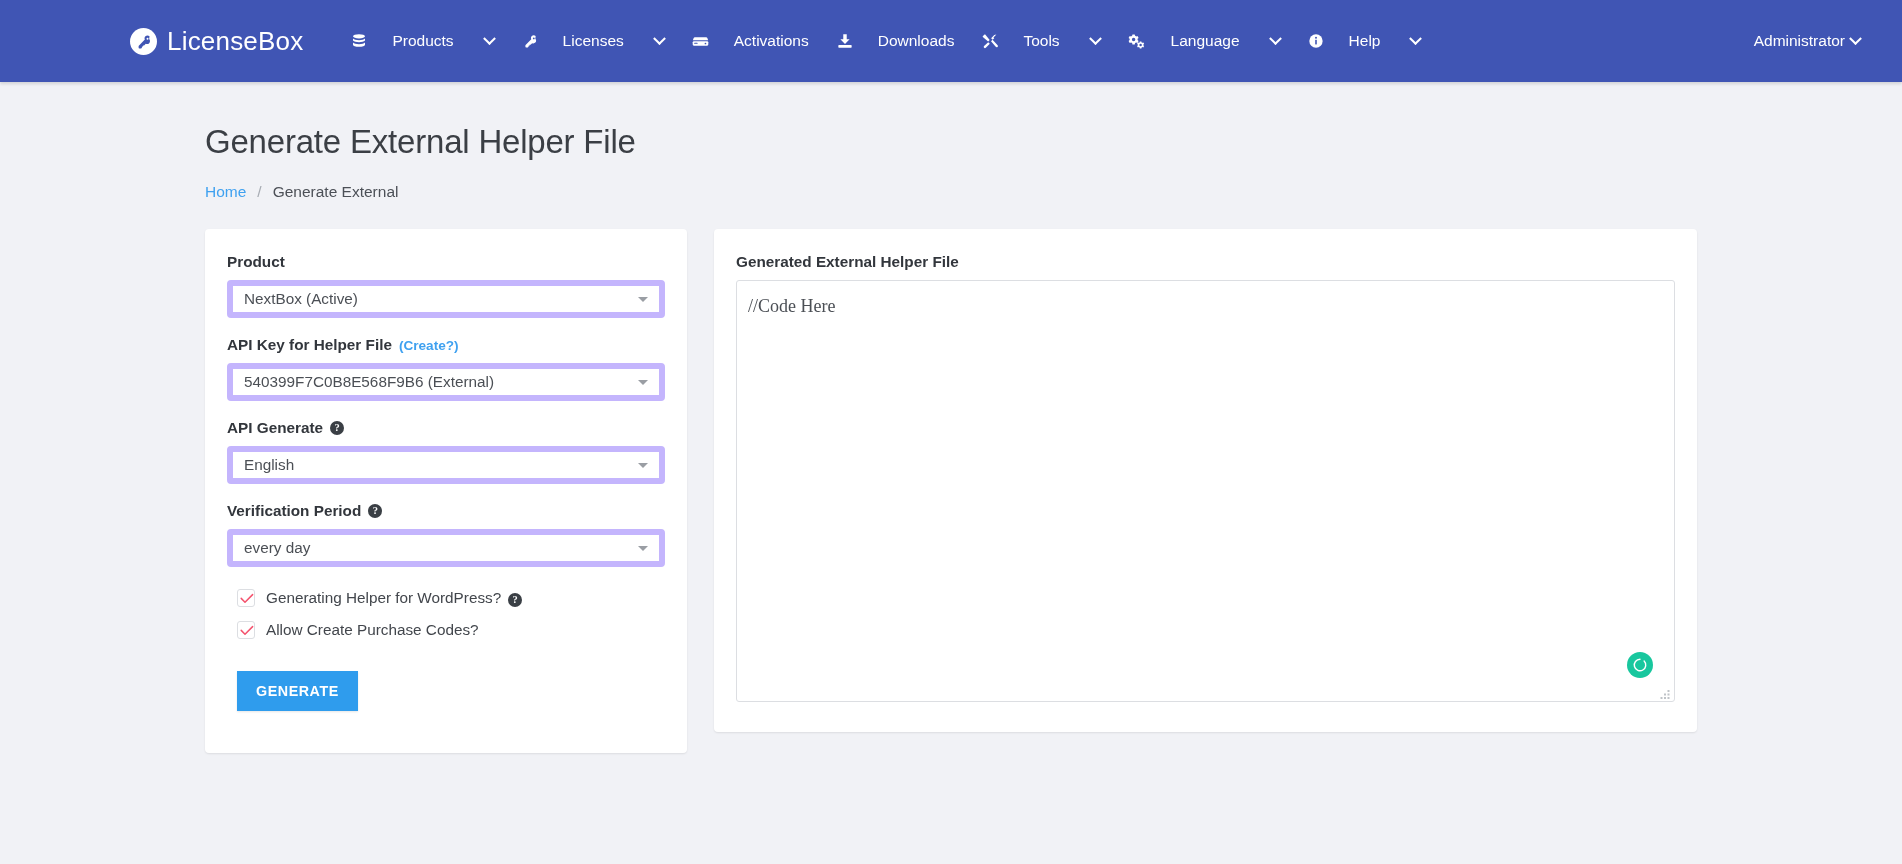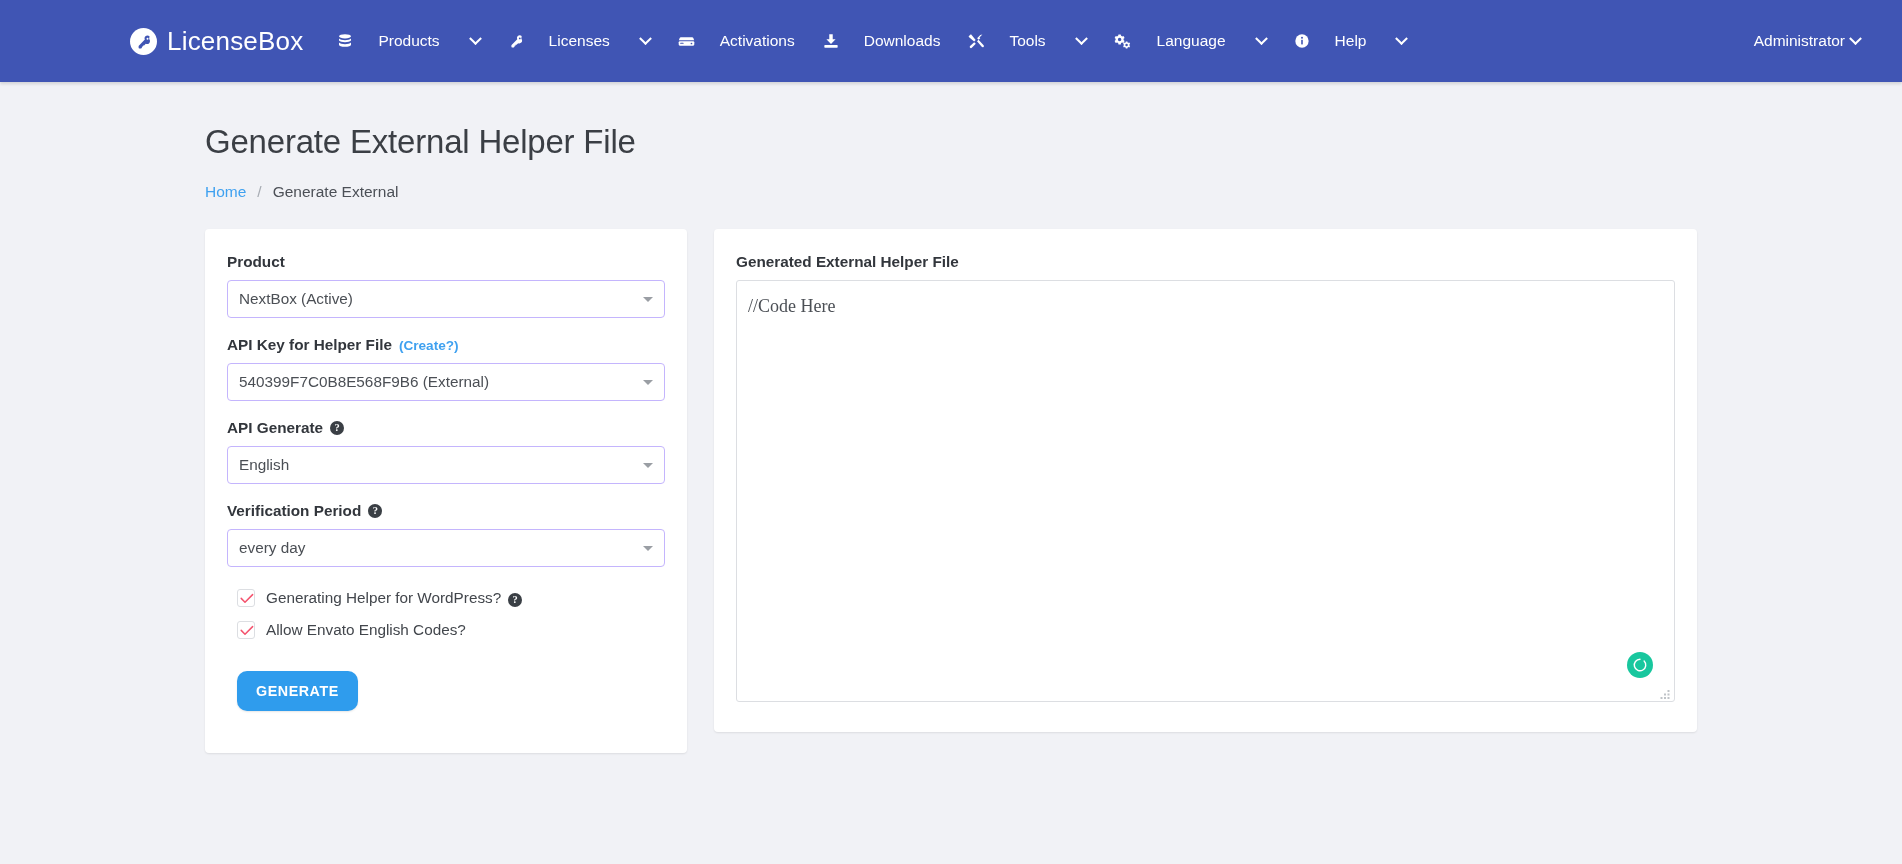--- a/index.html
+++ b/index.html
@@ -20,21 +20,21 @@
     align-items: center;
     padding: 0 38px 0 130px;
     box-shadow: 0 2px 3px rgba(0,0,0,0.13);
     position: relative;
     z-index: 5;
   }
   .brand {
     display: flex;
     align-items: center;
     gap: 10px;
-    margin-right: 20px;
+    margin-right: 34px;
     text-decoration: none;
   }
   .brand-mark {
     width: 27px; height: 27px;
     border-radius: 50%;
     background: #ffffff;
     display: flex;
     align-items: center;
     justify-content: center;
     flex: 0 0 auto;
@@ -144,21 +144,21 @@
     text-align: center;
     display: inline-block;
     font-family: "Liberation Serif", serif;
     cursor: help;
     flex: 0 0 auto;
   }
 
   .select-box {
     position: relative;
     height: 38px;
-    border: 1px solid #c4b5fd;
+    border: 6px solid #c4b5fd;
     border-radius: 4px;
     background: #fff;
     display: flex;
     align-items: center;
     padding: 0 28px 0 11px;
     font-size: 15.3px;
     color: #4b4f55;
     margin-bottom: 18px;
     cursor: pointer;
     user-select: none;
@@ -191,21 +191,21 @@
     cursor: pointer;
   }
   .cbox svg { position: absolute; left: 2px; top: 3px; }
   .check-row .lbl { display: flex; align-items: flex-end; gap: 7px; }
 
   .btn-generate {
     margin: 18px 0 16px 10px;
     background: #2f9ced;
     color: #ffffff;
     border: none;
-    border-radius: 10px;
+    border-radius: 0;
     font-size: 14.3px;
     font-weight: bold;
     letter-spacing: 0.55px;
     padding: 12px 19px;
     cursor: pointer;
     font-family: "Liberation Sans", sans-serif;
     box-shadow: 0 1px 2px rgba(0,0,0,0.10);
   }
 
   .ta-wrap { position: relative; }
@@ -404,21 +404,21 @@
         </span>
       </div>
 
       <div class="check-row">
         <span class="cbox">
           <svg width="14" height="12" viewBox="0 0 14 12" aria-hidden="true">
             <path d="M1.2 5.4 L5 9.2 L12.6 1.6" fill="none" stroke="#f4536e" stroke-width="1.5" stroke-linecap="round" stroke-linejoin="round"></path>
           </svg>
         </span>
         <span class="lbl">
-          <span>Allow Envato English Codes?</span>
+          <span>Allow Create Purchase Codes?</span>
         </span>
       </div>
 
       <button class="btn-generate">GENERATE</button>
     </div>
 
     <div class="card card-right">
       <div class="flabel">
         <span>Generated External Helper File</span>
       </div>

